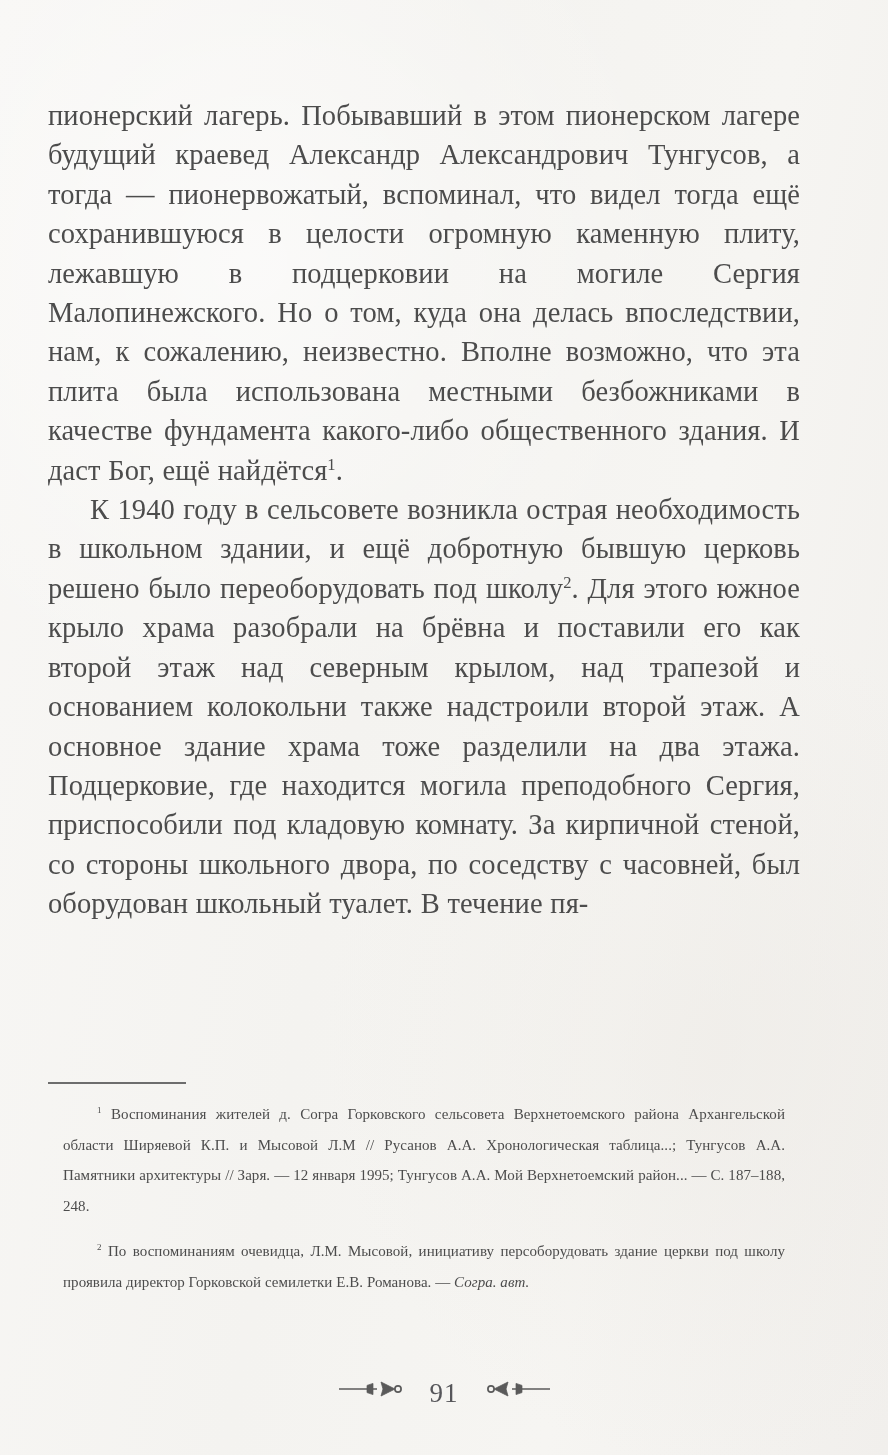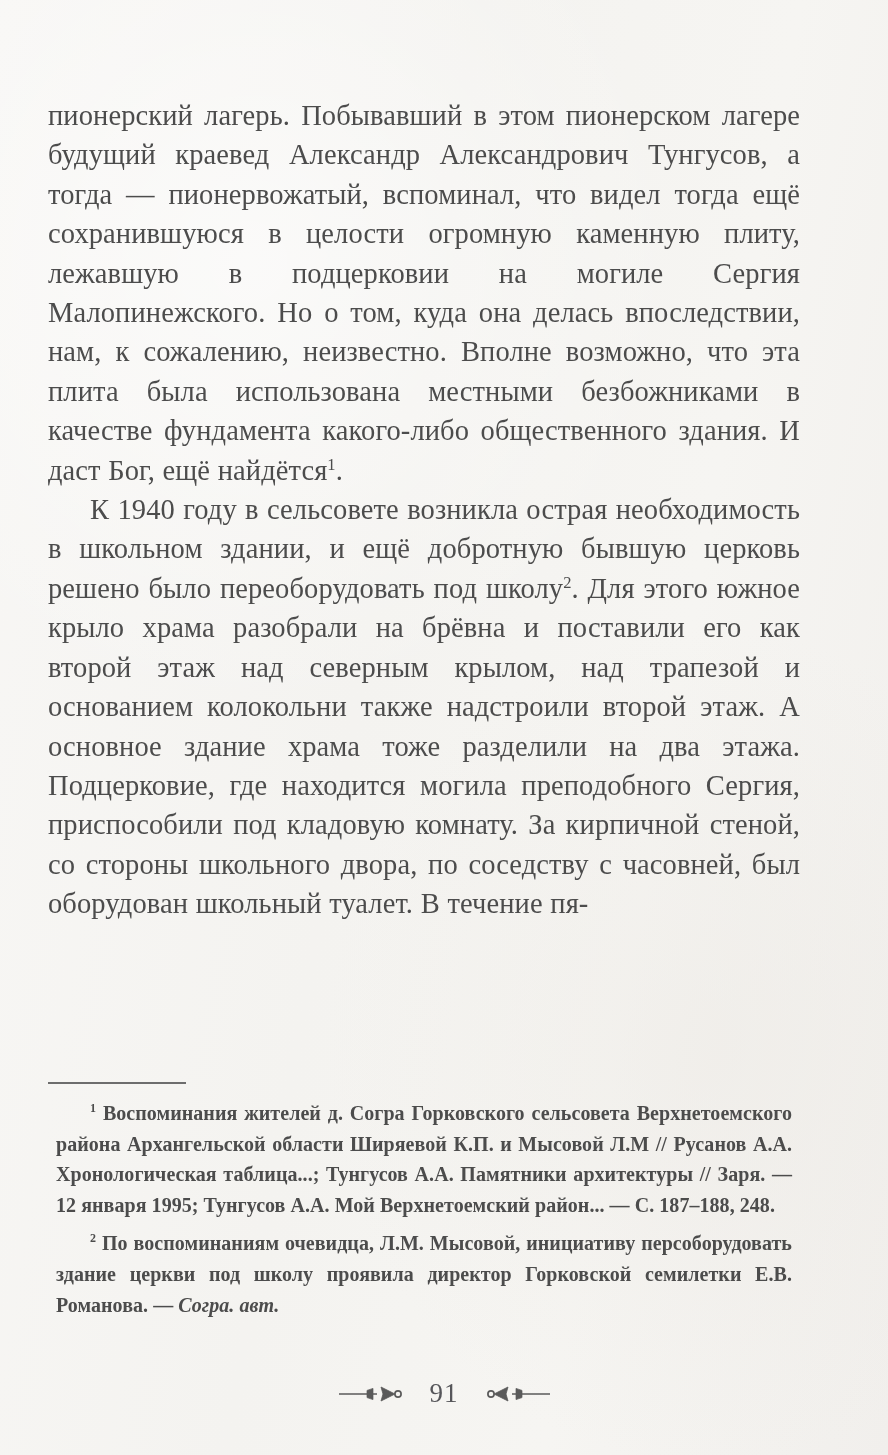--- a/index.html
+++ b/index.html
@@ -67,45 +67,44 @@
     top: 1082px;
     width: 752px;
   }
   .fn-rule {
     width: 138px;
     height: 2px;
     background: #6d6d6d;
     margin: 0 0 14px 0;
   }
   p.footnote {
-    margin: 8px;
-    font-size: 20px;
+    margin: 15px;
+    font-size: 15px;
     line-height: 30.6px;
     text-align: justify;
     text-align-last: left;
     letter-spacing: 0.05px;
-    font-weight: bold;
   }
   p.footnote + p.footnote { margin-top: 1px; }
   .fn-indent { display: inline-block; width: 34px; }
   .fn-marker {
     font-size: 0.6em;
     vertical-align: super;
     line-height: 0;
   }
   .ital { font-style: italic; }
 
   
   .page-footer {
     position: absolute;
     left: 0;
     right: 0;
     top: 1378px;
     display: flex;
-    align-items: center;
+    align-items: flex-start;
     justify-content: center;
     gap: 15px;
   }
   .folio-num {
     font-size: 27px;
     color: #56565a;
     letter-spacing: 1px;
   }
   .ornament { display: block; }
   .ornament.right { transform: scaleX(-1); }

